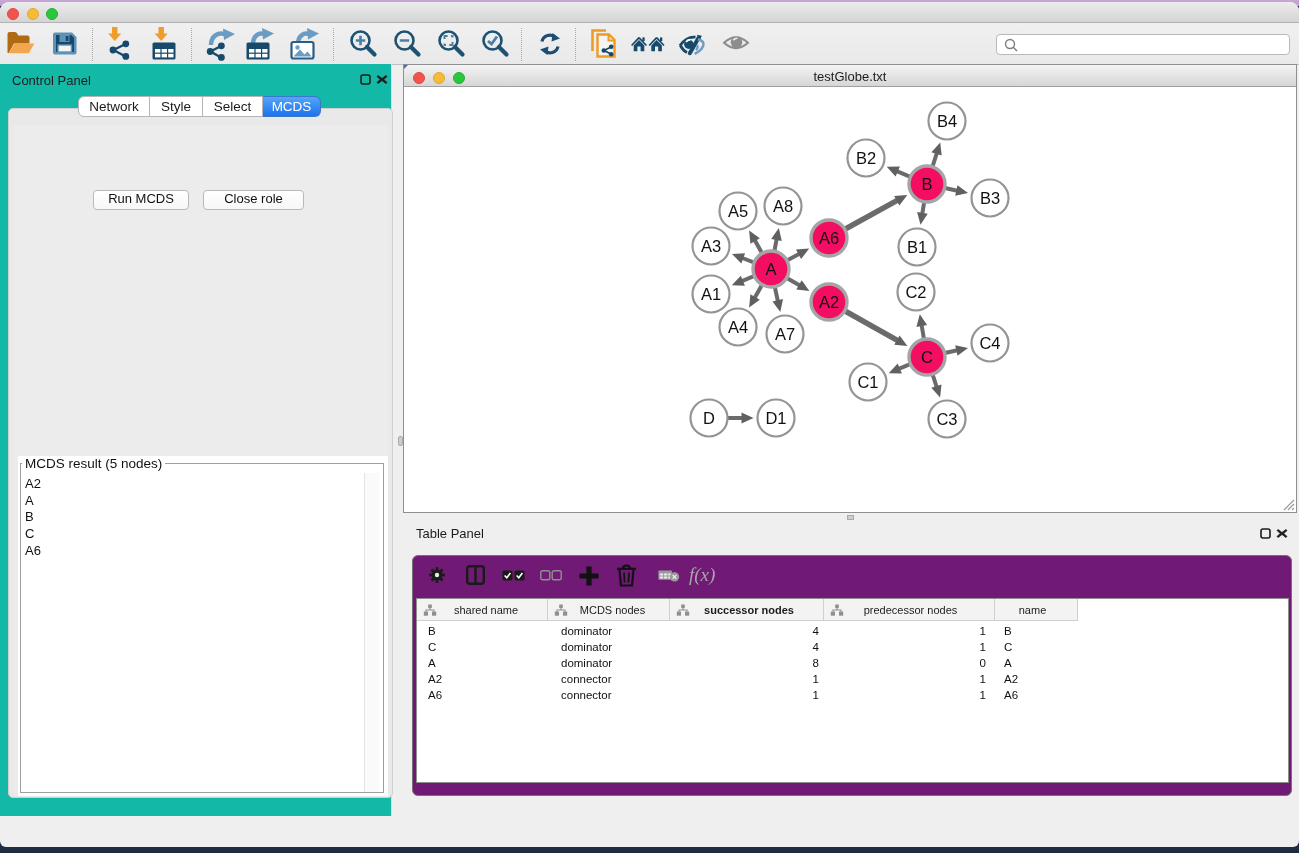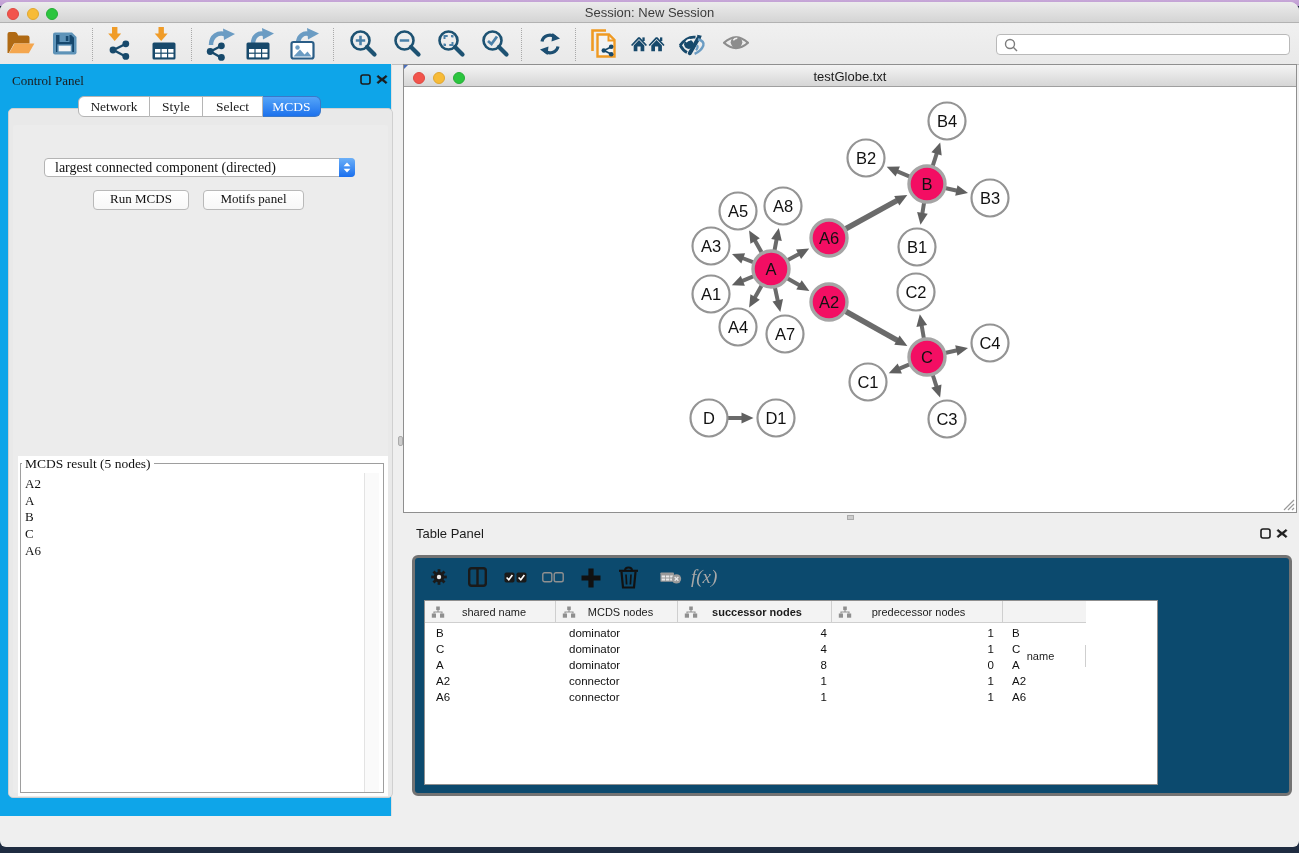--- a/index.html
+++ b/index.html
@@ -28,21 +28,21 @@
 #toolbar { position:absolute; left:0; top:22px; width:100%; height:41px;
   background:linear-gradient(#f0f0f0,#e9e9e9); border-bottom:1px solid #bfbfbf; }
 .tbi { position:absolute; top:0; }
 .tbsep { position:absolute; top:4px; height:33px; width:0;
   border-left:1.5px dotted #a9a9a9; }
 #searchbox { position:absolute; left:996px; top:10px; width:294px; height:21px;
   background:#fff; border:1px solid #b9b9b9; border-radius:4px; }
 
 
 #controlpanel { position:absolute; left:0; top:62px; width:392px; height:752px;
-  background:#0ea5e9; border-right:1px solid #dedede;font-family:Liberation Serif, serif; }
+  background:#14b8a6; border-right:1px solid #dedede; }
 .paneltitle { font-size:13px; color:#1c1c1c; }
 .dockbtn { position:absolute; }
 
 #cpInner { position:absolute; left:8px; top:44px; width:385px; height:690px;
   background:#e9e9e9; border:1px solid #d0d0d0; border-radius:5px; }
 #cpInner2 { position:absolute; left:4px; top:16px; right:4px; bottom:4px;
   background:#ececec; border-radius:3px; }
 
 
 .tabbar { position:absolute; display:flex; z-index:20;border-radius:7px; }
@@ -82,22 +82,22 @@
 #nettitle .t3 { left:49px; top:7px; width:12px; height:12px; background:#2bc53e; border:0.5px solid #27ad38;}
 #nettitle .ttl { position:absolute; top:4px; left:0; width:100%; text-align:center;
   font-size:13px; color:#1c1c1c; }
 #graphsvg { position:absolute; left:0; top:22px; }
 #graphsvg text { font-size:16.5px; fill:#111; font-family:"Liberation Sans",sans-serif; }
 
 
 #tablepanel { position:absolute; left:401px; top:517px; width:898px; height:296px;
   background:#efefef; }
 #tpInner { position:absolute; left:11px; top:36px; width:880px; height:241px;
-  background:#0c4a6e; border:3px solid #737373; border-radius:6px; }
-#tptable { position:absolute; left:9px; top:42px; width:734px; height:185px;
+  background:#701a75; border:1px solid #737373; border-radius:6px; }
+#tptable { position:absolute; left:3px; top:42px; width:873px; height:185px;
   background:#fff; border:1px solid #8f8f8f; }
 #tphead { position:absolute; left:0; top:0; width:661px; height:22px;
   background:#f3f3f3; border-bottom:1px solid #cfcfcf; }
 .th { position:absolute; top:0; height:22px; border-right:1px solid #cfcfcf;
   font-size:11px; color:#1c1c1c; text-align:center; padding-top:5px; }
 .td { position:absolute; font-size:11.5px; color:#111; height:16px; }
 .num { text-align:right; }
 
 
 .btab { height:21px; font-size:13px; color:#1a1a1a; background:#fff;
@@ -119,21 +119,20 @@
 </style>
 </head>
 <body>
 <div id="deskTop"></div>
 <div id="win">
 
   <div id="titlebar">
     <div class="tl t1"></div>
       <div class="tl t2"></div>
       <div class="tl t3"></div>
-    <div class="ttl">Session: New Session</div>
   </div>
 
   <div id="toolbar">
     <svg class="tbi" style="left:7px;top:7px" width="28" height="23" viewBox="0 0 28 23">
       <path d="M0.5,22 L0.5,3 Q0.5,1 2.5,1 L8,1 Q9.5,1 10.2,2.5 L11.2,4.5 L20.5,4.5 Q22.5,4.5 22.5,6.5 L22.5,12.5 L7,12.5 L1.8,22 Z" fill="#b06a14"></path>
       <path d="M2,22.3 L7.6,12.4 L27.4,12.4 L21.8,22.3 Z" fill="#f4a64e"></path>
     </svg>
     <svg class="tbi" style="left:53px;top:8px" width="24" height="23" viewBox="0 0 24 23">
       <path d="M2,0.5 h17 l4.5,4.5 v15.5 q0,2 -2,2 h-19.5 q-2,0 -2,-2 v-18 q0,-2 2,-2 z" fill="#5e93b8"></path>
       <path d="M3,3 h15.2 l2.8,2.8 v14.2 h-18 z" fill="#16486e"></path>
@@ -284,30 +283,22 @@
       <path d="M2,1.5 L6,4.5 L10,1.5 L11,2.5 L7.7,5.5 L11,8.5 L10,9.5 L6,6.5 L2,9.5 L1,8.5 L4.3,5.5 L1,2.5 Z" fill="#1c1c1c" stroke="#1c1c1c" stroke-width="0.8"></path>
     </svg>
     <div class="tabbar" style="left:78px;top:32px;">
       <div class="tab first" style="width:72px;">Network</div>
       <div class="tab" style="width:53px;">Style</div>
       <div class="tab" style="width:60px;">Select</div>
       <div class="tab sel last" style="width:58px;">MCDS</div>
     </div>
     <div id="cpInner">
       <div id="cpInner2"></div>
-      <div class="combo" style="left:35px;top:49px;width:311px;height:19px;padding:1px 0 0 10px;">largest connected component (directed)
-        <div class="stepper">
-            <svg width="16" height="19" viewBox="0 0 16 19" style="position:absolute;left:0;top:0">
-          <path d="M4.6,8.2 L8,4.4 L11.4,8.2 Z" fill="#fff"></path>
-          <path d="M4.6,10.8 L8,14.6 L11.4,10.8 Z" fill="#fff"></path>
-        </svg>
-          </div>
-      </div>
       <div class="btn" style="left:84px;top:81px;width:96px;height:20px;">Run MCDS</div>
-      <div class="btn" style="left:194px;top:81px;width:101px;height:20px;">Motifs panel</div>
+      <div class="btn" style="left:194px;top:81px;width:101px;height:20px;">Close role</div>
       <div id="resultsPanel">
         <div id="resultsGroup">
           <div id="resultsLabel">MCDS result (5 nodes)</div>
           <div id="resultsScroll"></div>
           <div class="resitem" style="top:12px;">A2</div>
           <div class="resitem" style="top:29px;">A</div>
           <div class="resitem" style="top:45px;">B</div>
           <div class="resitem" style="top:62px;">C</div>
           <div class="resitem" style="top:79px;">A6</div>
         </div>
@@ -475,21 +466,21 @@
         <circle cx="19.5" cy="8" r="5.5" fill="#9a9a9a"></circle>
         <path d="M17.3,5.8 L21.7,10.2 M21.7,5.8 L17.3,10.2" stroke="#e9e9e9" stroke-width="1.5"></path>
       </svg>
       <div style="position:absolute;left:276px;top:8px;font-family:'Liberation Serif',serif;font-style:italic;font-size:19px;color:#a8a8a8;">f(x)</div>
       <div id="tptable">
         <div id="tphead">
           <div class="th" style="left:0;width:131px;padding-left:8px;">shared name</div>
           <div class="th" style="left:131px;width:122px;padding-left:8px;">MCDS nodes</div>
           <div class="th" style="left:253px;width:154px;padding-left:5px;font-weight:bold;">successor nodes</div>
           <div class="th" style="left:407px;width:171px;padding-left:3px;">predecessor nodes</div>
-          <div class="th" style="left:578px;width:83px;padding-right:7px;margin-top:44px;">name</div>
+          <div class="th" style="left:578px;width:83px;padding-right:7px;">name</div>
           <svg class="thicon" style="left:6px" width="14" height="12" viewBox="0 0 14 12">
               <use href="#treeic"></use>
             </svg>
           <svg class="thicon" style="left:137px" width="14" height="12" viewBox="0 0 14 12">
               <use href="#treeic"></use>
             </svg>
           <svg class="thicon" style="left:259px" width="14" height="12" viewBox="0 0 14 12">
               <use href="#treeic"></use>
             </svg>
           <svg class="thicon" style="left:413px" width="14" height="12" viewBox="0 0 14 12">

